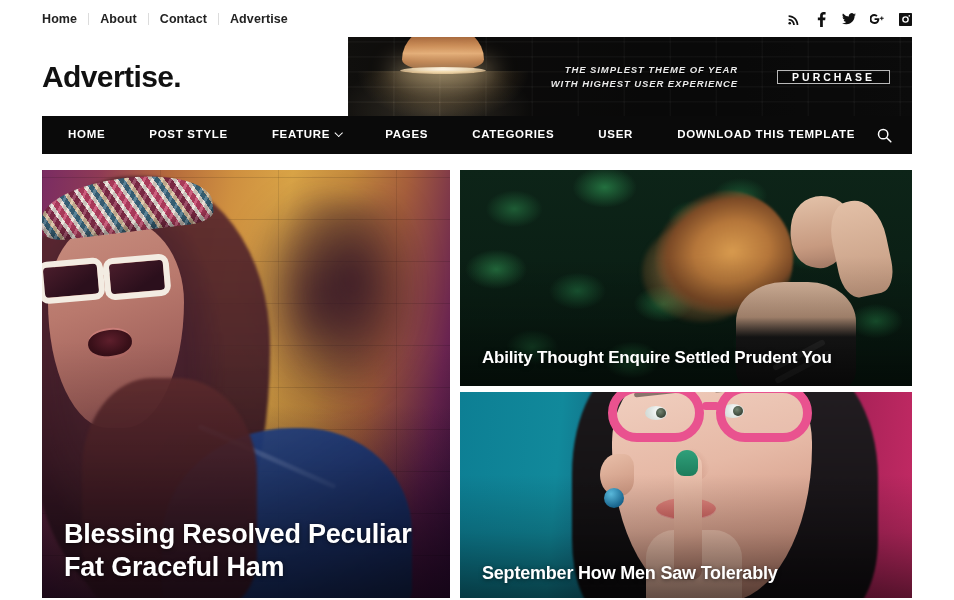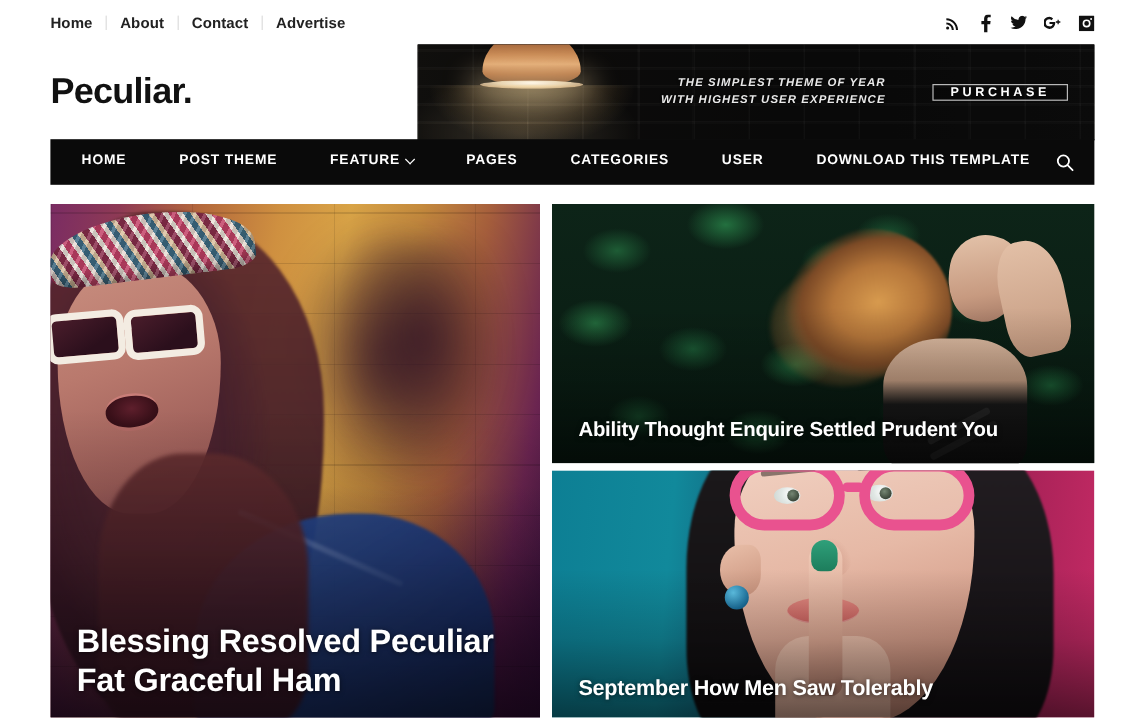--- a/index.html
+++ b/index.html
@@ -557,21 +557,21 @@
     </span>
     <span class="si">
       <svg width="13" height="13" viewBox="0 0 18 18">
           <path d="M1 0h16a1 1 0 011 1v16a1 1 0 01-1 1H1a1 1 0 01-1-1V1a1 1 0 011-1zm8 4.4A4.6 4.6 0 1013.6 9 4.6 4.6 0 009 4.4zm0 1.9A2.7 2.7 0 116.3 9 2.7 2.7 0 019 6.3zM14.2 2.9a1.1 1.1 0 101.1 1.1 1.1 1.1 0 00-1.1-1.1z"></path>
         </svg>
     </span>
   </div>
 </div>
 
 <div class="header">
-  <div class="logo">Peculiar.</div>
+  <div class="logo">Advertise.</div>
 
   <div class="banner">
     <div class="brick"></div>
 
     <div class="lamp"></div>
     <div class="lamp-rim"></div>
     <div class="lamp-glow"></div>
     <div class="banner-text">
       <div>THE SIMPLEST THEME OF YEAR</div>
       <div>WITH HIGHEST USER EXPERIENCE</div>
@@ -579,21 +579,21 @@
     <div class="banner-btn">PURCHASE</div>
   </div>
 </div>
 
 <div class="navwrap">
   <nav class="mainnav">
     <a href="#">
         <span>HOME</span>
       </a>
     <a href="#">
-        <span>POST THEME</span>
+        <span>POST STYLE</span>
       </a>
     <a href="#">
         <span>FEATURE</span>
         <i class="chev"></i>
       </a>
     <a href="#">
         <span>PAGES</span>
       </a>
     <a href="#">
         <span>CATEGORIES</span>

